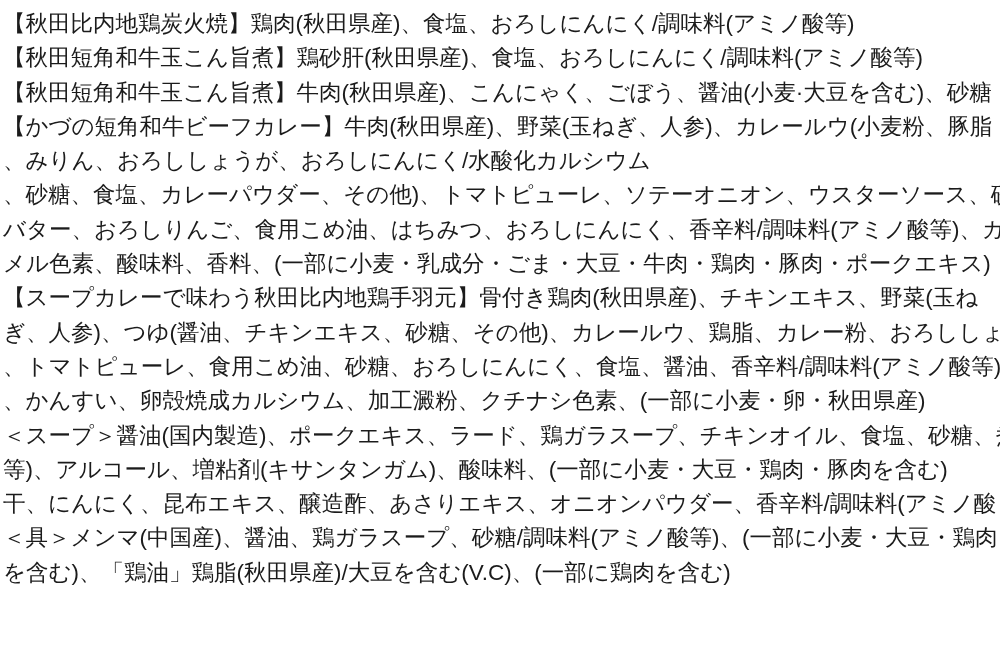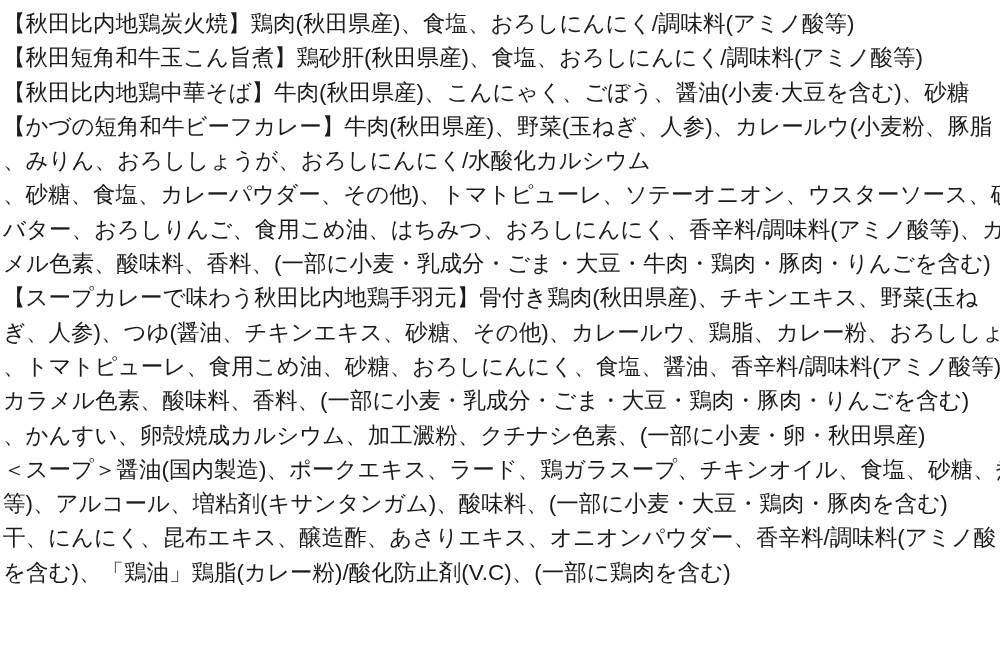--- a/index.html
+++ b/index.html
@@ -27,28 +27,28 @@
     letter-spacing: 0;
     font-weight: 400;
   }
 </style>
 </head>
 <body style="background: rgb(255, 255, 255);">
 
 <div class="doc" style="color: rgb(27, 27, 27);">
   <div class="ingredient-line">【秋田比内地鶏炭火焼】鶏肉(秋田県産)、食塩、おろしにんにく/調味料(アミノ酸等)</div>
   <div class="ingredient-line">【秋田短角和牛玉こん旨煮】鶏砂肝(秋田県産)、食塩、おろしにんにく/調味料(アミノ酸等)</div>
-  <div class="ingredient-line">【秋田比内地鶏中華そば】牛肉(秋田県産)、こんにゃく、ごぼう、醤油(小麦·大豆を含む)、砂糖</div>
+  <div class="ingredient-line">【秋田短角和牛玉こん旨煮】牛肉(秋田県産)、こんにゃく、ごぼう、醤油(小麦·大豆を含む)、砂糖</div>
   <div class="ingredient-line">【かづの短角和牛ビーフカレー】牛肉(秋田県産)、野菜(玉ねぎ、人参)、カレールウ(小麦粉、豚脂</div>
   <div class="ingredient-line">、みりん、おろししょうが、おろしにんにく/水酸化カルシウム</div>
   <div class="ingredient-line">、砂糖、食塩、カレーパウダー、その他)、トマトピューレ、ソテーオニオン、ウスターソース、砂糖、</div>
   <div class="ingredient-line">バター、おろしりんご、食用こめ油、はちみつ、おろしにんにく、香辛料/調味料(アミノ酸等)、カラ</div>
-  <div class="ingredient-line">メル色素、酸味料、香料、(一部に小麦・乳成分・ごま・大豆・牛肉・鶏肉・豚肉・りんごを含む)</div>
+  <div class="ingredient-line">メル色素、酸味料、香料、(一部に小麦・乳成分・ごま・大豆・牛肉・鶏肉・豚肉・ポークエキス)</div>
   <div class="ingredient-line">【スープカレーで味わう秋田比内地鶏手羽元】骨付き鶏肉(秋田県産)、チキンエキス、野菜(玉ね</div>
   <div class="ingredient-line">ぎ、人参)、つゆ(醤油、チキンエキス、砂糖、その他)、カレールウ、鶏脂、カレー粉、おろししょうが</div>
   <div class="ingredient-line">、トマトピューレ、食用こめ油、砂糖、おろしにんにく、食塩、醤油、香辛料/調味料(アミノ酸等)、</div>
-  <div class="ingredient-line">カラメル色素、酸味料、香料、(一部に小麦・乳成分・ごま・大豆・鶏肉・豚肉・りんごを含む)</div>
   <div class="ingredient-line">、かんすい、卵殻焼成カルシウム、加工澱粉、クチナシ色素、(一部に小麦・卵・秋田県産)</div>
   <div class="ingredient-line">＜スープ＞醤油(国内製造)、ポークエキス、ラード、鶏ガラスープ、チキンオイル、食塩、砂糖、煮</div>
   <div class="ingredient-line">等)、アルコール、増粘剤(キサンタンガム)、酸味料、(一部に小麦・大豆・鶏肉・豚肉を含む)</div>
   <div class="ingredient-line">干、にんにく、昆布エキス、醸造酢、あさりエキス、オニオンパウダー、香辛料/調味料(アミノ酸</div>
-  <div class="ingredient-line">を含む)、「鶏油」鶏脂(カレー粉)/酸化防止剤(V.C)、(一部に鶏肉を含む)</div>
+  <div class="ingredient-line">＜具＞メンマ(中国産)、醤油、鶏ガラスープ、砂糖/調味料(アミノ酸等)、(一部に小麦・大豆・鶏肉</div>
+  <div class="ingredient-line">を含む)、「鶏油」鶏脂(秋田県産)/大豆を含む(V.C)、(一部に鶏肉を含む)</div>
 </div>
 
 </body></html>

